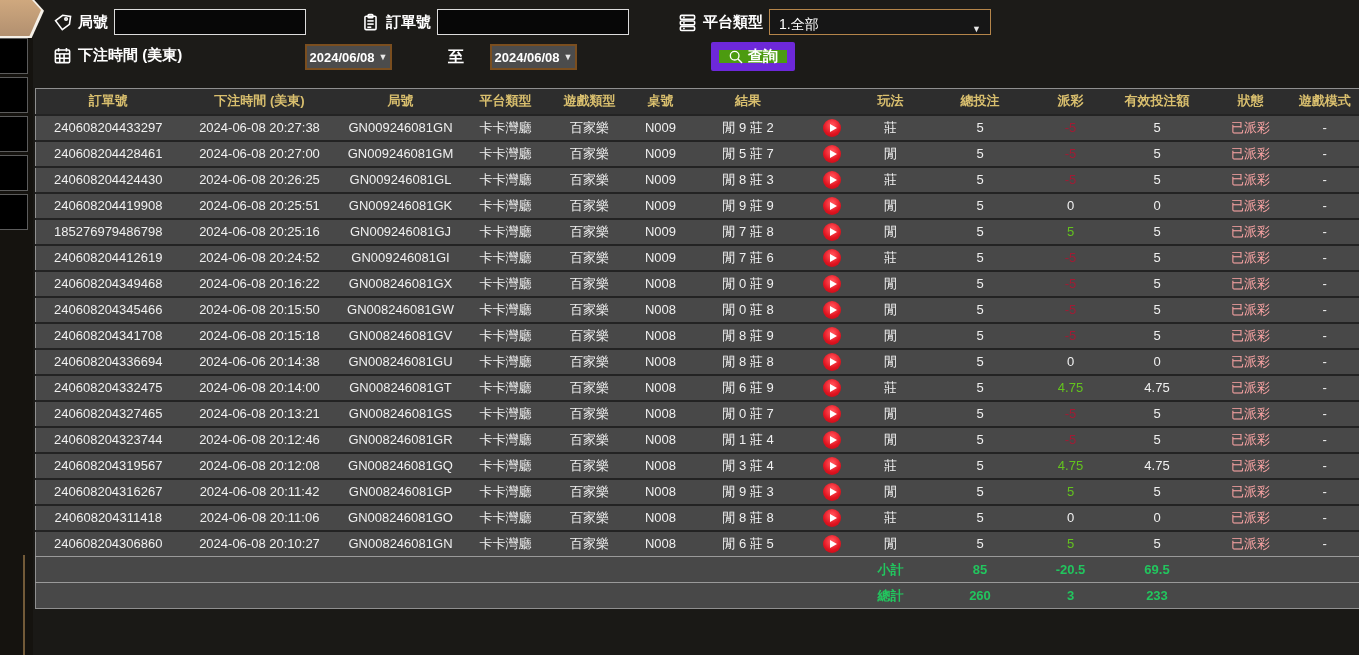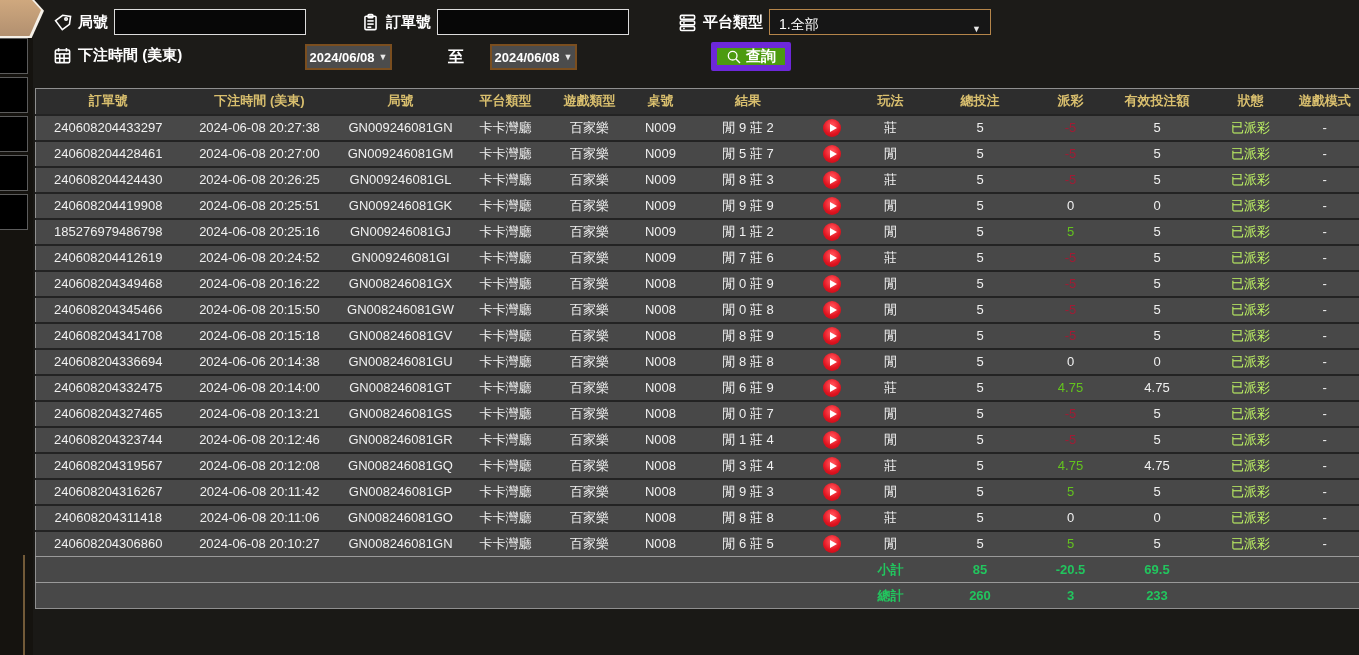--- a/index.html
+++ b/index.html
@@ -48,21 +48,21 @@
   .dd-arrow { font-size:9px; color:#e8e8e8; }
   .date-select {
     position:absolute; top:44px; width:87px; height:26px; background:#4c4c4c;
     border:2px solid #7a4e1f; color:#fff; font-size:13px; font-weight:bold;
     display:flex; align-items:center; justify-content:center; gap:4px; cursor:pointer;
   }
   .d-from { left:272px; } .d-to { left:457px; }
   .to-label { position:absolute; left:415px; top:47px; font-size:16px; font-weight:bold; }
   .search-btn {
     position:absolute; left:678px; top:42px; height:29px;
-    background:#4c9b10; border:6px solid #6d28d9; border-radius:2px;
+    background:#4c9b10; border:8px solid #6d28d9; border-radius:2px;
     color:#fff; font-size:15px; font-weight:bold;
     display:flex; align-items:center; gap:4px; padding:0 9px; cursor:pointer;
     font-family:"Liberation Sans",sans-serif;
   }
   .search-btn .icon { width:16px; height:16px; }
 
   
   .bet-table {
     position:absolute; left:35px; top:88px; width:1324px;
     border-collapse:collapse; table-layout:fixed;
@@ -74,21 +74,21 @@
     white-space:nowrap; overflow:hidden; text-align:center;
     border-bottom:2px solid #232323;
   }
   .bet-table td {
     height:26px; background:#484848; color:#f0f0f0; text-align:center;
     white-space:nowrap; overflow:hidden; vertical-align:middle;
   }
   .bet-table tbody tr + tr td { border-top:2px solid #232323; }
   .bet-table td.neg { color:#a11c34; }
   .bet-table td.pos { color:#63c31e; }
-  .bet-table td.status { color:#bef264; }
+  .bet-table td.status { color:#fca5a5; }
   .summary-row td {
     color:#22c55e; font-weight:bold; border-top:1px solid #9a9a9a !important;
   }
   .play-btn {
     width:18px; height:18px; border-radius:50%; border:none; cursor:pointer;
     background:radial-gradient(circle at 50% 35%, #ff4a52 15%, #e0131f 60%, #b50c18);
     position:relative; display:inline-block; vertical-align:middle;
   }
   .play-tri {
     position:absolute; left:7px; top:5px; width:0; height:0;
@@ -282,21 +282,21 @@
         <td class="status">已派彩</td>
         <td>-</td>
       </tr>
       <tr>
         <td>185276979486798</td>
         <td>2024-06-08 20:25:16</td>
         <td>GN009246081GJ</td>
         <td>卡卡灣廳</td>
         <td>百家樂</td>
         <td>N009</td>
-        <td>閒 1 莊 2</td>
+        <td>閒 7 莊 8</td>
         <td><button class="play-btn"><span class="play-tri"></span></button></td>
         <td>閒</td>
         <td>5</td>
         <td class="pos">5</td>
         <td>5</td>
         <td class="status">已派彩</td>
         <td>-</td>
       </tr>
       <tr>
         <td>240608204412619</td>

